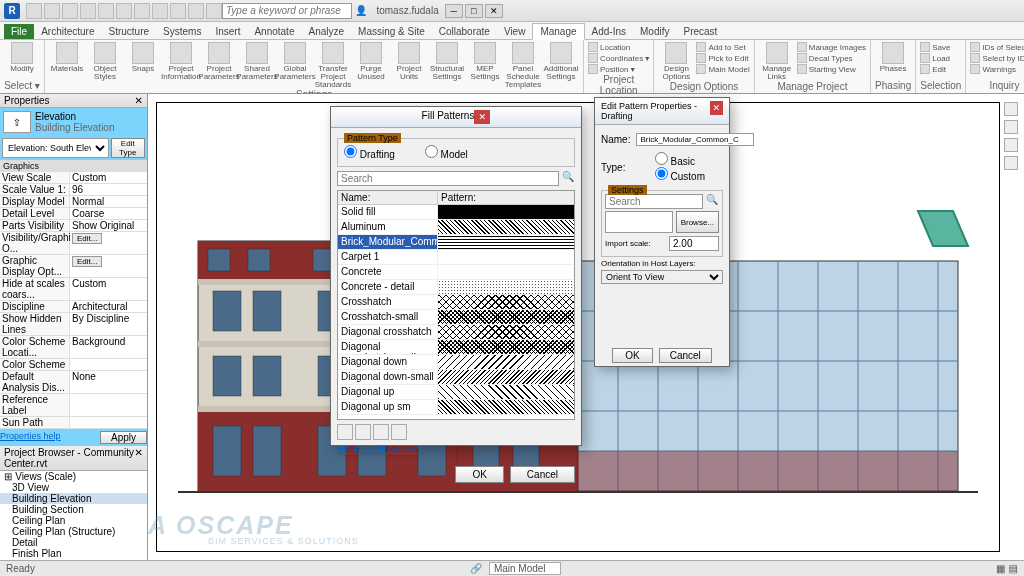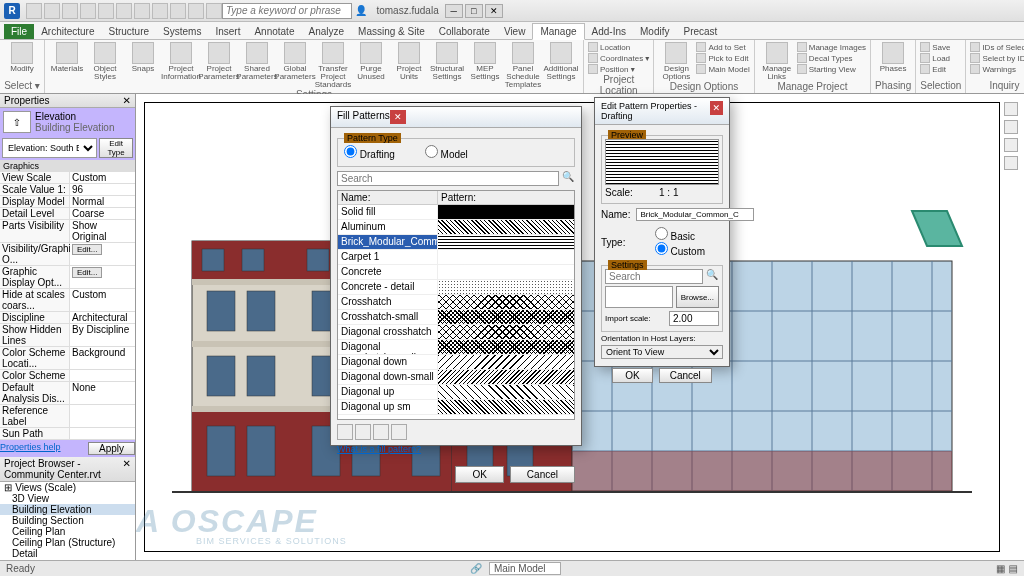--- a/index.html
+++ b/index.html
@@ -29,21 +29,21 @@
 .ribbon-btn { display: flex; flex-direction: column; align-items: center; width: 36px; }
 .ribbon-btn .ico { width: 22px; height: 22px; background: #ddd; border: 1px solid #bbb; }
 .ribbon-btn .lbl { font-size: 8px; text-align: center; color: #555; line-height: 1; margin-top: 1px; }
 .ribbon-group .grp-label { font-size: 10px; color: #666; text-align: center; }
 .ribbon-small-col { display: flex; flex-direction: column; gap: 1px; }
 .ribbon-small { font-size: 8px; color: #555; white-space: nowrap; display: flex; align-items: center; gap: 2px; }
 .ribbon-small .ico-s { width: 10px; height: 10px; background: #ddd; border: 1px solid #bbb; }
 
 
 .main { display: flex; height: calc(100% - 22px - 18px - 54px - 16px); }
-.left { width: 136px; background: #c4b5fd; border-right: 1px solid #999; display: flex; flex-direction: column; }
+.left { width: 148px; background: #7dd3fc; border-right: 1px solid #999; display: flex; flex-direction: column; }
 .panel-hdr { background: linear-gradient(#eee,#ddd); border-bottom: 1px solid #aaa; padding: 1px 4px; font-size: 10px; display: flex; justify-content: space-between; }
 .prop-row { display: flex; font-size: 9px; border-bottom: 1px solid #ddd; }
 .prop-row .k { width: 70px; padding: 0 2px; background: #f8f8f8; border-right: 1px solid #ddd; }
 .prop-row .v { flex: 1; padding: 0 2px; background: #fff; }
 .prop-row .btn { background: #e8e8e8; border: 1px solid #999; padding: 0 4px; font-size: 8px; }
 .type-sel { display: flex; align-items: center; padding: 3px; gap: 4px; }
 .type-sel .ico { width: 28px; height: 22px; background: #fff; border: 1px solid #999; display:flex; align-items:center; justify-content:center; }
 .type-sel-dd { width: 100%; border: 1px solid #999; font-size: 9px; padding: 1px; background: #fff; }
 .graphics-hdr { background: #ddd; font-size: 9px; padding: 1px 3px; }
 .tree { flex: 1; background: #fff; overflow: auto; font-size: 9px; }
@@ -52,26 +52,26 @@
 .tree-item.root { padding-left: 4px; }
 .tree-item.l1 { padding-left: 12px; }
 
 .canvas { flex: 1; background: #fff; position: relative; overflow: hidden; }
 .drawing { position: absolute; inset: 8px 24px 8px 8px; border: 1px solid #000; background: #fff; }
 .building { position: absolute; left: 20px; right: 20px; bottom: 30px; height: 340px; }
 .bldg-svg { width: 100%; height: 100%; }
 .viewcube { position: absolute; top: 8px; right: 4px; width: 18px; height: 120px; display: flex; flex-direction: column; gap: 4px; align-items: center; }
 .viewcube div { width: 14px; height: 14px; background: #eee; border: 1px solid #aaa; }
 
-.watermark { position: absolute; left: 0; bottom: 20px; font-size: 32px; font-weight: bold; color: rgba(100,150,180,0.35); letter-spacing: 2px; font-style: italic; }
+.watermark { position: absolute; left: 0; bottom: 20px; font-size: 25px; font-weight: bold; color: rgba(100,150,180,0.35); letter-spacing: 2px; font-style: italic; }
 .watermark-sub { position: absolute; left: 60px; bottom: 14px; font-size: 9px; color: rgba(100,150,180,0.4); letter-spacing: 1px; }
 
 
 .dialog { position: absolute; background: #f0f0f0; border: 1px solid #666; box-shadow: 4px 4px 12px rgba(0,0,0,0.3); display: flex; flex-direction: column; }
-.dlg-title { background: linear-gradient(#fff,#e0e8f0); padding: 3px 6px; font-size: 11px; display: flex; justify-content: flex-start; border-bottom: 1px solid #aaa; }
+.dlg-title { background: linear-gradient(#fff,#e0e8f0); padding: 3px 6px; font-size: 11px; display: flex; justify-content: center; border-bottom: 1px solid #aaa; }
 .dlg-title .x { width: 16px; height: 14px; background: #c84040; color: #fff; display: flex; align-items: center; justify-content: center; font-size: 9px; cursor: pointer; }
 .dlg-body { padding: 6px; flex: 1; display: flex; flex-direction: column; gap: 4px; }
 .dlg-btns { display: flex; justify-content: flex-end; gap: 6px; padding: 6px; }
 .dlg-btn { border: 1px solid #888; background: linear-gradient(#fff,#e0e0e0); padding: 2px 16px; font-size: 10px; cursor: pointer; }
 .group-box { border: 1px solid #bbb; padding: 6px; position: relative; margin-top: 4px; }
 .group-box .legend { position: absolute; top: -6px; left: 6px; background: #a16207; padding: 0 3px; font-size: 9px; }
 .radio-row { display: flex; gap: 30px; font-size: 10px; }
 .search-row { display: flex; gap: 4px; }
 .search-row input { flex: 1; border: 1px solid #999; padding: 1px 3px; font-size: 10px; }
 .pattern-list { border: 1px solid #999; background: #fff; height: 230px; display: flex; flex-direction: column; overflow: hidden; }
@@ -579,28 +579,20 @@
     <button class="dlg-btn">Cancel</button>
   </div>
 </div>
 
 <div class="dialog" style="left:594px; top:97px; width:136px; height:270px;">
   <div class="dlg-title">
     <span style="font-size:9px;">Edit Pattern Properties - Drafting</span>
     <span class="x">✕</span>
   </div>
   <div class="dlg-body" style="gap:2px;">
-    <div class="group-box" style="padding:3px;">
-      <span class="legend">Preview</span>
-      <div class="preview-box sw-brick" style="height:46px;"></div>
-      <div class="field-row">
-          <span class="lbl">Scale:</span>
-          <span>1 : 1</span>
-        </div>
-    </div>
     <div class="field-row">
         <span class="lbl">Name:</span>
         <input type="text" style="font-size: 8px;" value="Brick_Modular_Common_C">
       </div>
     <div class="field-row">
         <span class="lbl">Type:</span>
       <div style="display:flex;flex-direction:column;">
         <label style="font-size:9px;"><input type="radio" style=""> <span>Basic</span></label>
         <label style="font-size:9px;"><input type="radio" checked="" style=""> <span>Custom</span></label>
       </div>

